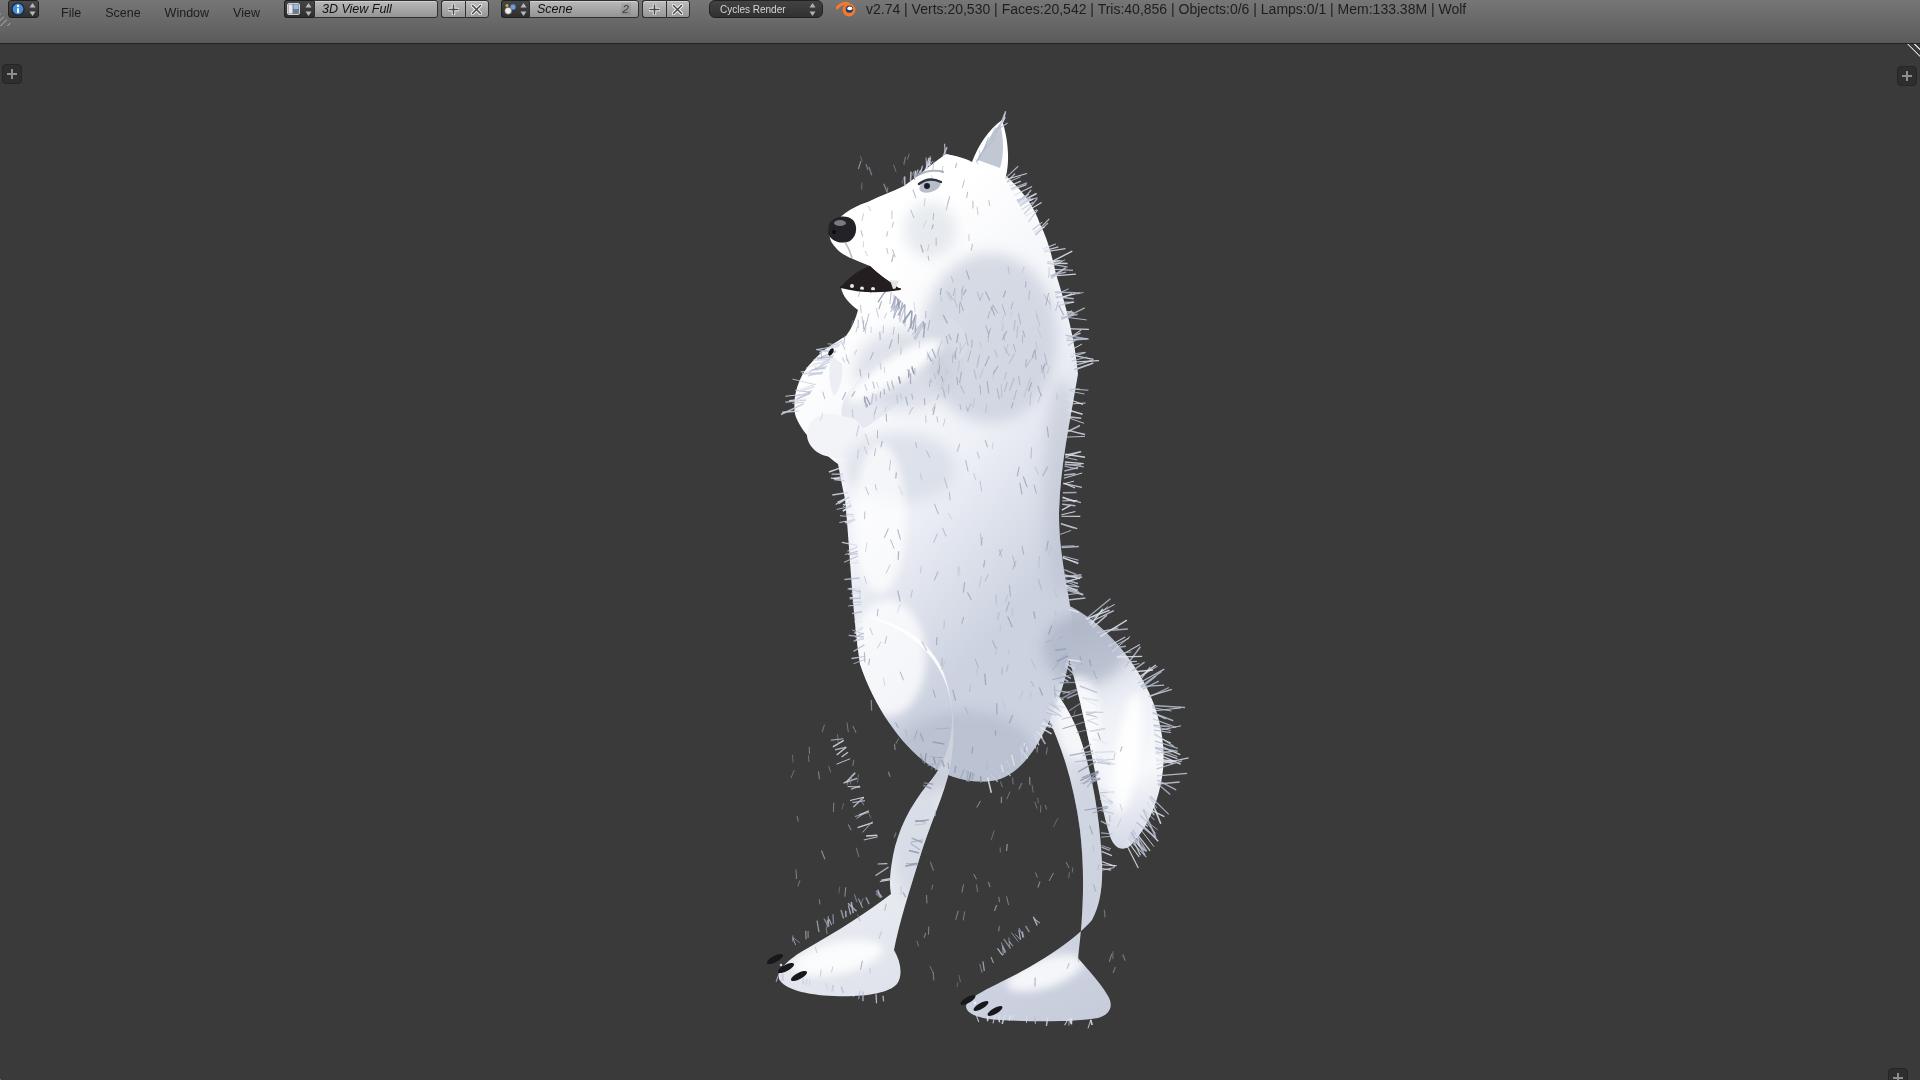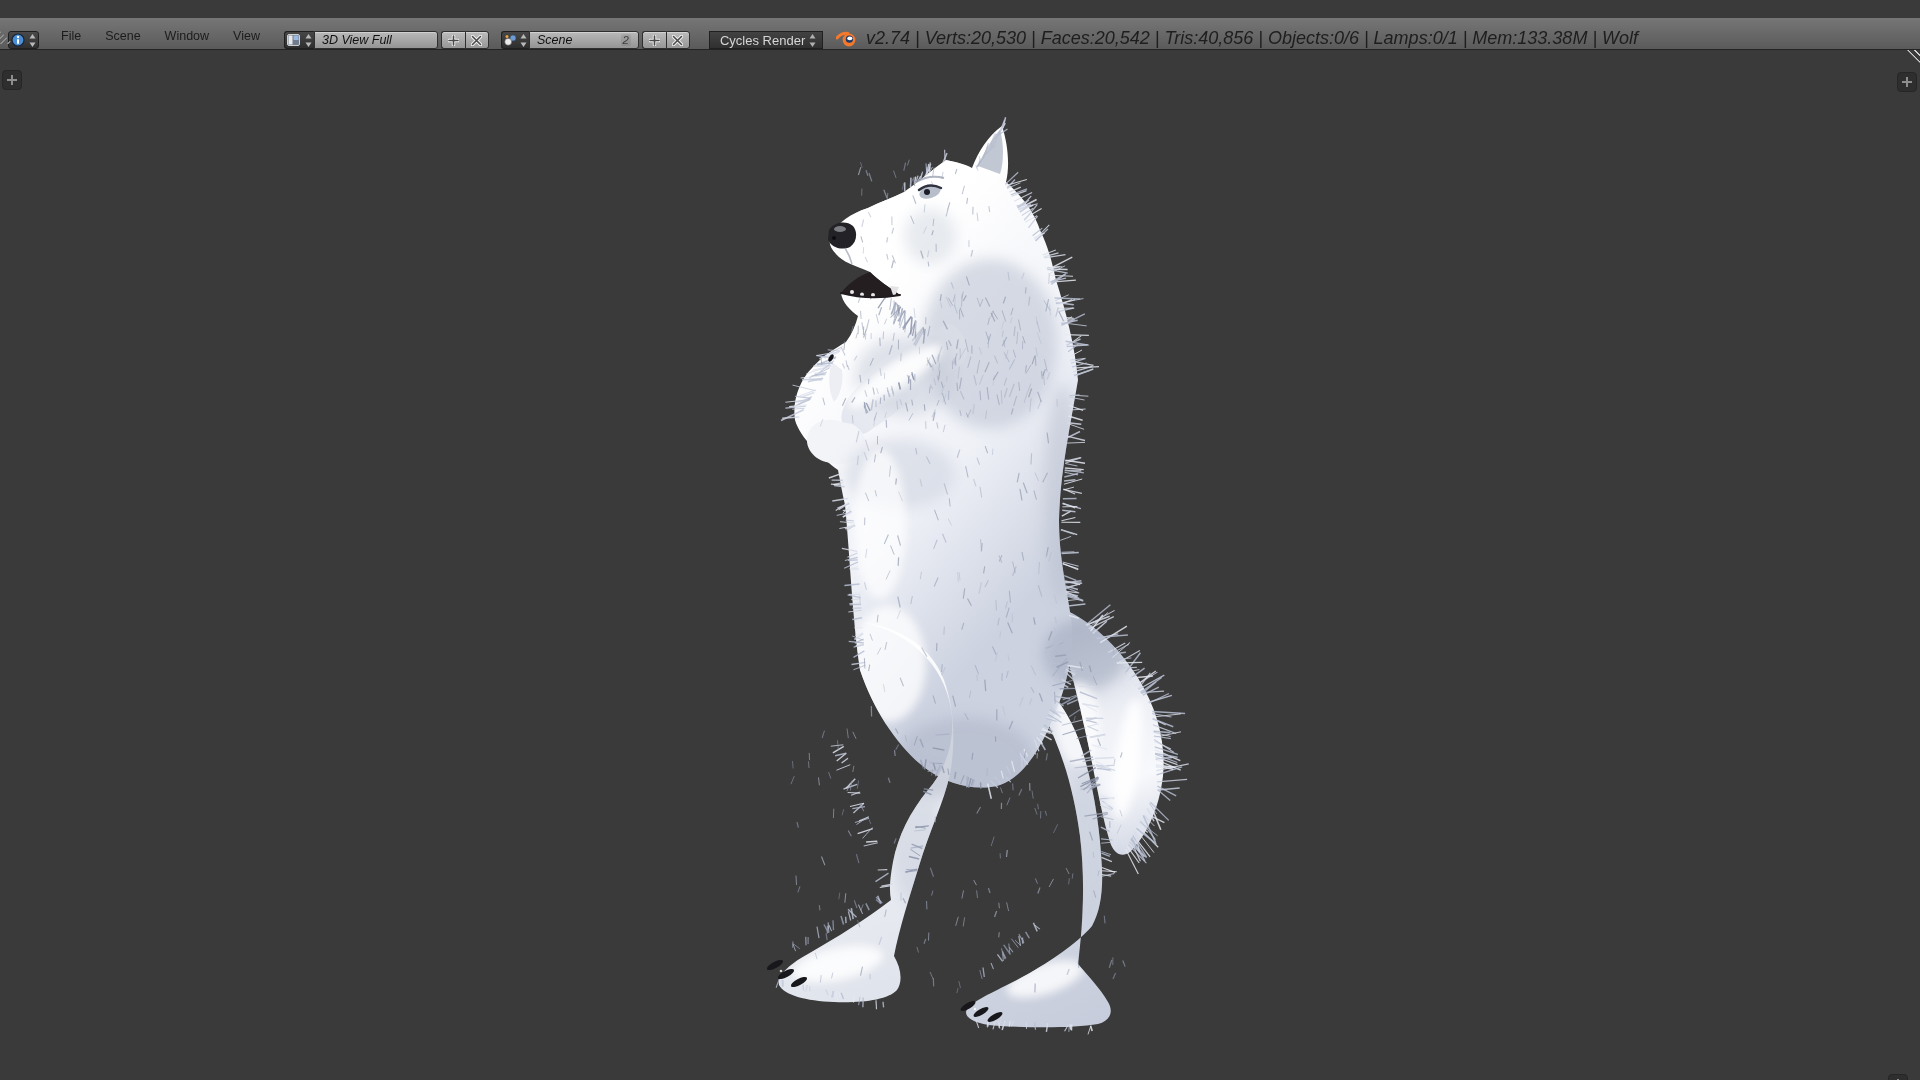--- a/index.html
+++ b/index.html
@@ -1,25 +1,25 @@
 <!DOCTYPE html>
 <html><head>
 <meta charset="utf-8">
 <style>
   * { margin:0; padding:0; box-sizing:border-box; }
   html,body { width:1920px; height:1080px; overflow:hidden; background:#3a3a3a;
               font-family:"Liberation Sans", sans-serif; }
 
   
   .topbar {
-    position:relative; width:1920px; height:32px;
+    position:relative; width:1920px; height:44px;
     background:linear-gradient(#767676,#636363 70%,#5a5a5a);
     border-bottom:1px solid #232323;
-    display:flex; align-items:flex-end;
-    font-size:12.5px; color:#1c1c1c;margin-top:18px;
+    display:flex; align-items:flex-start;
+    font-size:12.5px; color:#1c1c1c;
   }
   .hdr-grip {
     position:absolute; left:0; top:13px; width:13px; height:13px;
     background:repeating-linear-gradient(135deg,#8f8f8f 0 1.5px,transparent 1.5px 4.5px);
     clip-path:polygon(0 100%,100% 100%,0 0);
   }
   .editor-type-btn {
     margin-left:8px; width:31px; height:18px; border-radius:3px;
     background:linear-gradient(#4a4a4a,#2f2f2f); border:1px solid #1f1f1f;
     display:flex; align-items:center; justify-content:space-between;
@@ -48,27 +48,27 @@
   .sq-btn {
     width:24px; height:18px; border:1px solid #2f2f2f;
     background:linear-gradient(#bdbdbd,#a9a9a9 50%,#969696);
     display:flex; align-items:center; justify-content:center; cursor:pointer;
     box-shadow:inset 0 1px 0 rgba(255,255,255,.35);
   }
   .sq-btn.first { border-radius:3px 0 0 3px; margin-left:3px; border-right:none; }
   .sq-btn.last  { border-radius:0 3px 3px 0; }
 
   .engine-dd {
-    margin-left:19px; width:114px; height:18px; border-radius:0;
+    margin-left:19px; width:114px; height:18px; border-radius:6px;
     border:1px solid #202020; background:linear-gradient(#424242,#303030);
     color:#d6d6d6; display:flex; align-items:center; justify-content:space-between;
-    padding:0 6px 0 10px; font-size:13px; cursor:pointer; flex:0 0 auto;
+    padding:0 6px 0 10px; font-size:10px; cursor:pointer; flex:0 0 auto;
   }
   .stats { display:flex; align-items:center; margin-left:13px; color:#1e1e1e;
-           font-size:18px; white-space:nowrap;font-style:italic; }
+           font-size:14px; white-space:nowrap; }
   .stats .blender-logo { margin-right:9px; }
 
   
   .viewport {
     position:relative; width:1920px; height:1048px; background:#3a3a3a;
     overflow:hidden;
   }
   .viewport svg.render { position:absolute; left:0; top:-26px; }
 
   .corner-plus {

